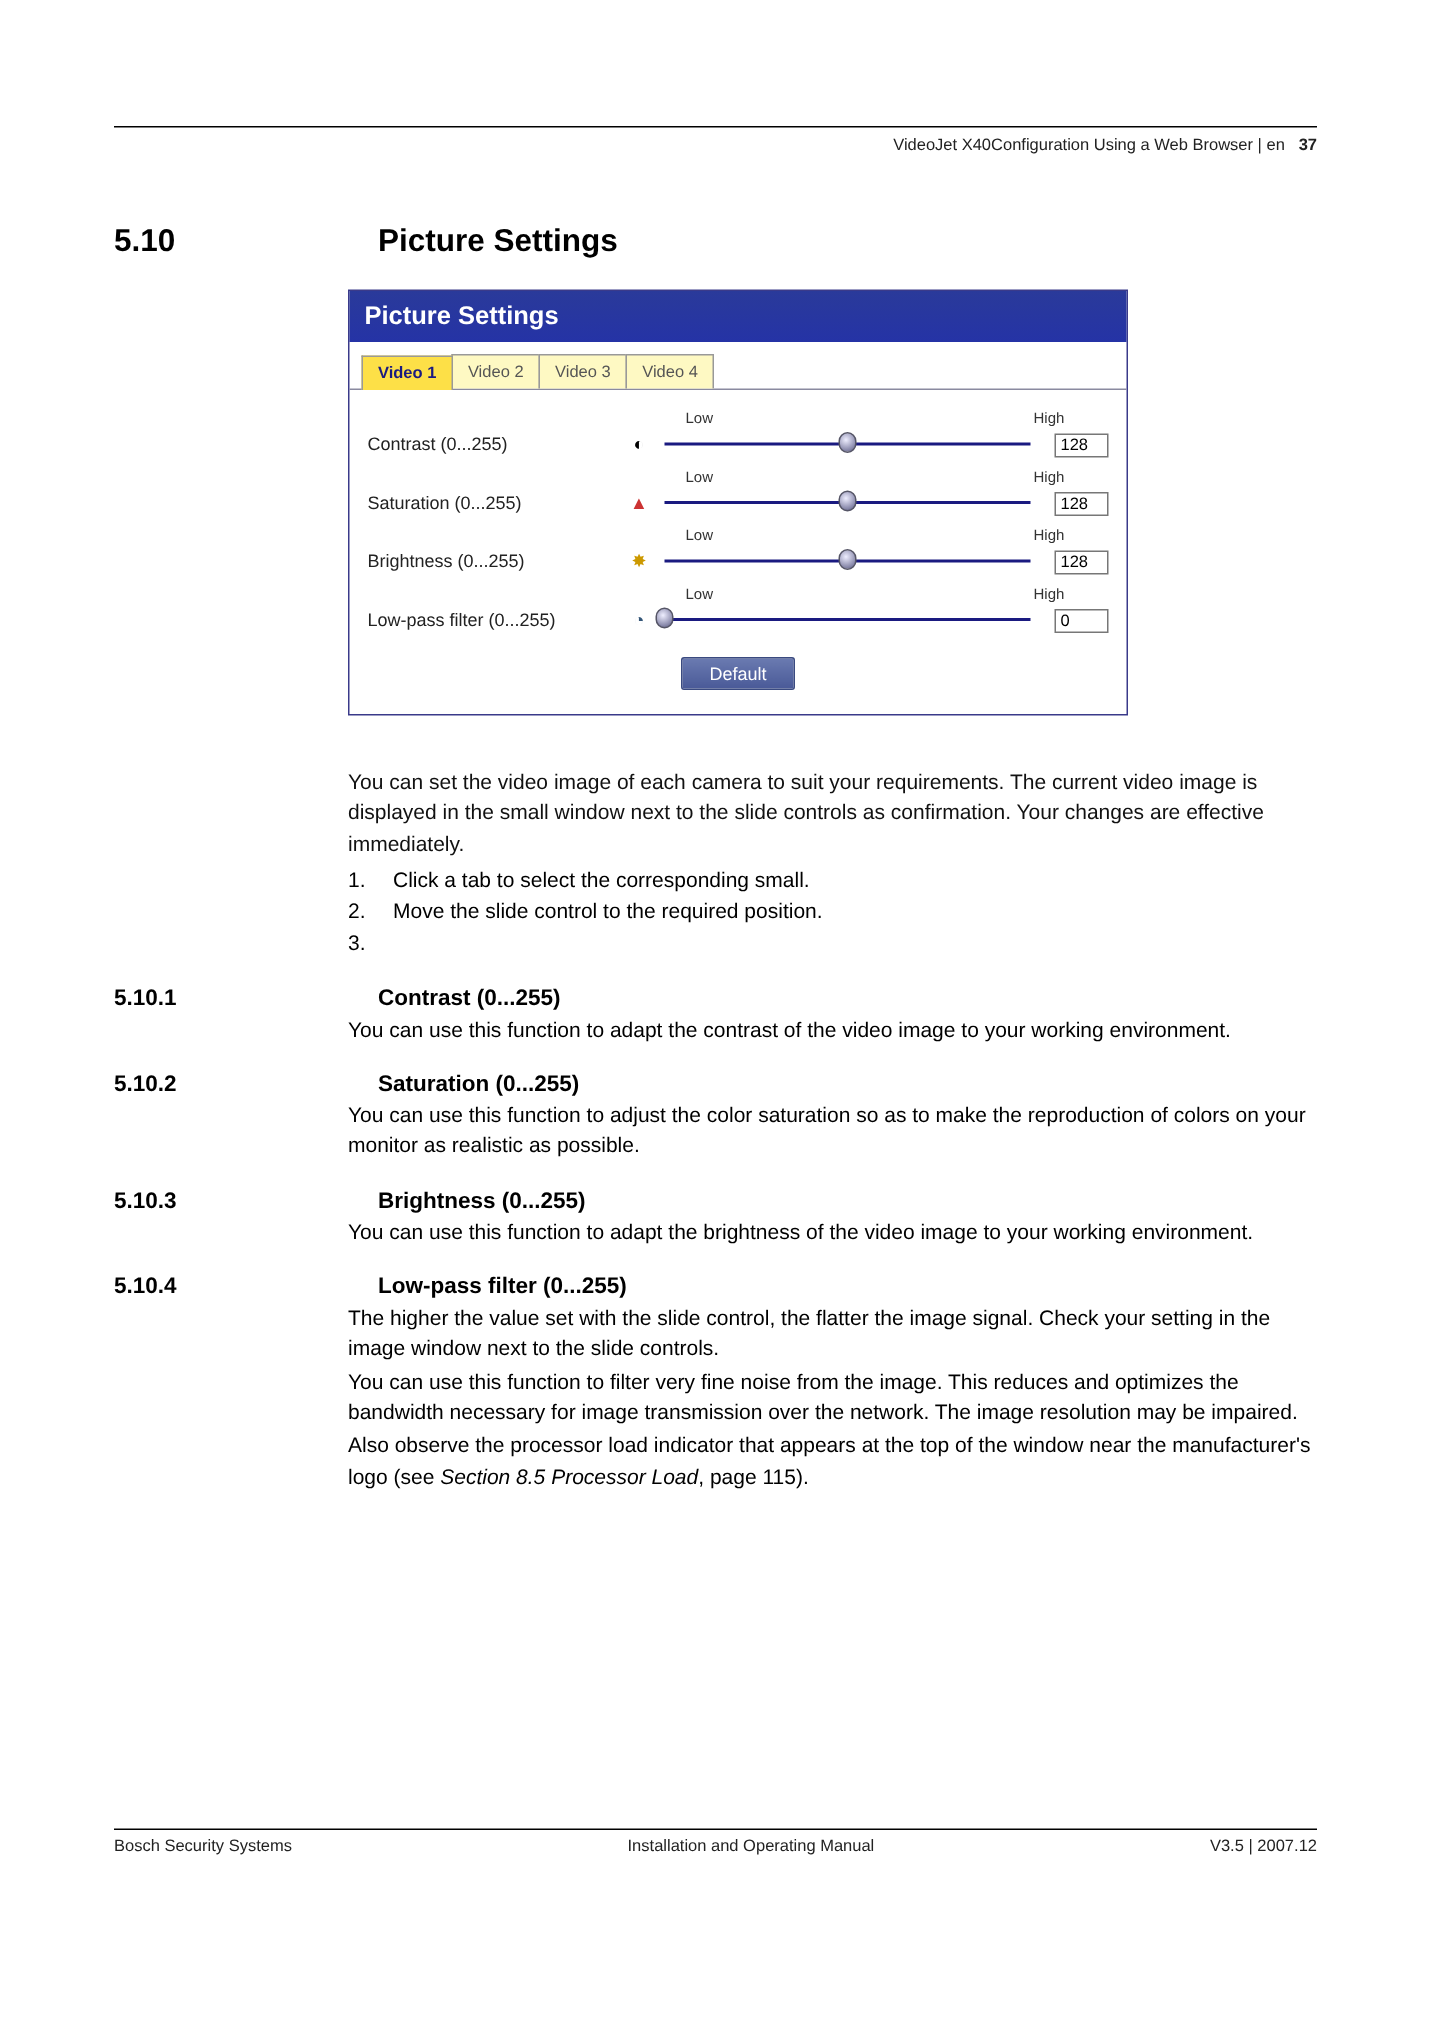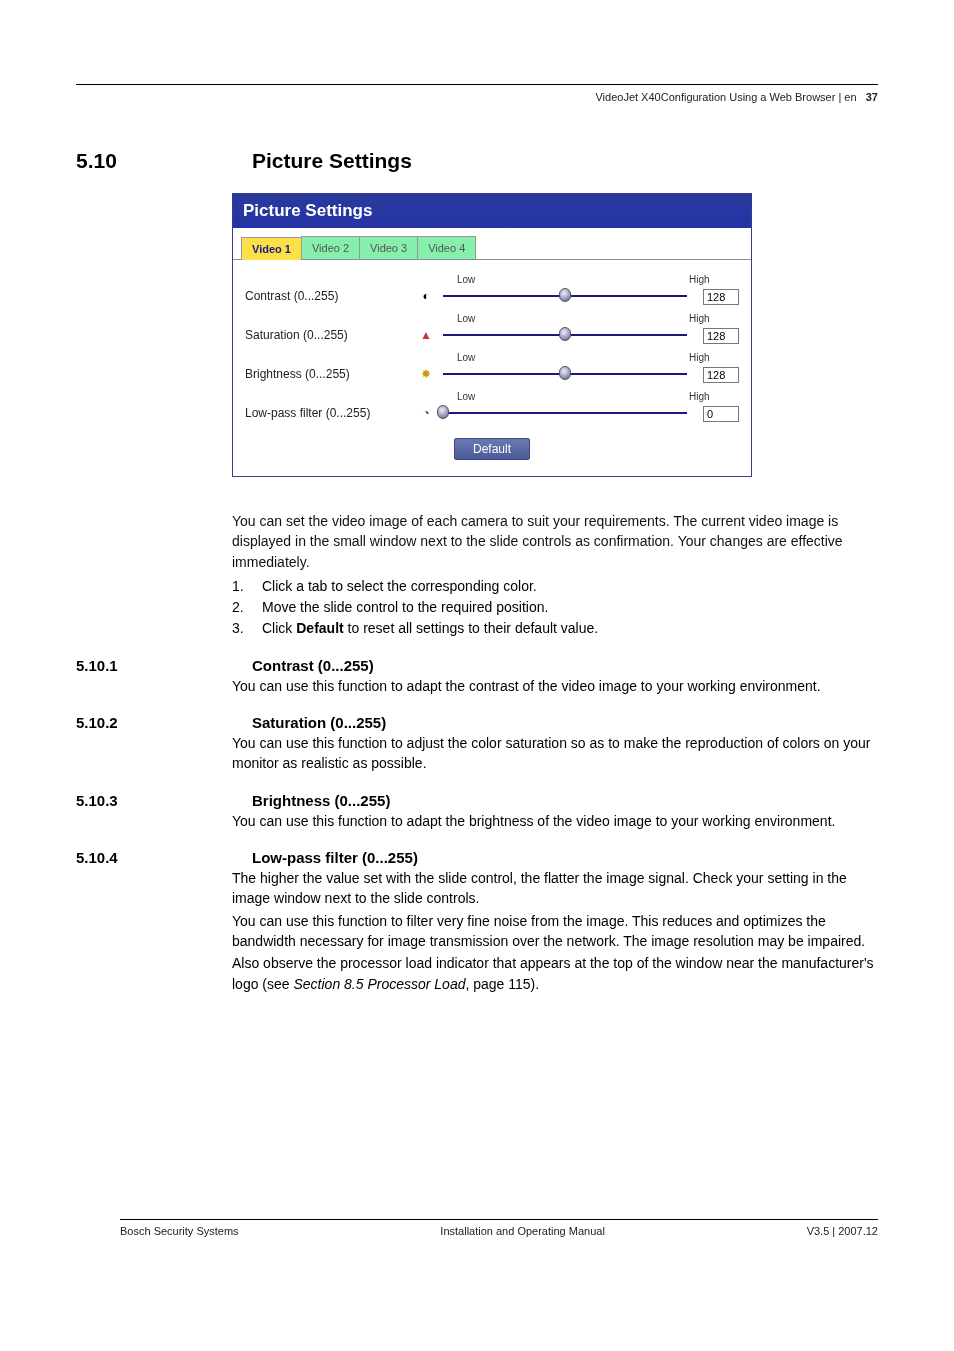--- a/index.html
+++ b/index.html
@@ -62,21 +62,21 @@
     display: flex;
     border-bottom: 1px solid #8a8aa0;
     padding: 8px 8px 0 8px;
     gap: 0;
   }
   .tab {
     font-size: 11px;
     padding: 5px 10px;
     border: 1px solid #999;
     border-bottom: none;
-    background: #86efac;
+    background: #fef9c3;
     color: #555;
     margin-right: -1px;
     cursor: pointer;
   }
   .tab.active {
     background: #fde047;
     color: #1a1a80;
     font-weight: bold;
     position: relative;
     top: 1px;
@@ -197,21 +197,20 @@
     line-height: 1.45;
     margin-top: 2px;
   }
   .sub-text .ital { font-style: italic; }
 
   .footer {
     position: absolute;
     left: 76px;
     right: 76px;
     bottom: 114px;
-    margin-left: 44px;
   }
   .footer-line {
     border-top: 1px solid #000;
     margin-bottom: 5px;
   }
   .footer-row {
     display: flex;
     justify-content: space-between;
     font-size: 11px;
     color: #222;
@@ -313,29 +312,28 @@
       <div class="default-row">
         <button class="default-btn">Default</button>
       </div>
     </div>
   </div>
 
   <p class="body-text">You can set the video image of each camera to suit your requirements. The current video image is displayed in the small window next to the slide controls as confirmation. Your changes are effective immediately.</p>
   <ol class="steps">
     <li>
         <span class="num">1.</span>
-        <span>Click a tab to select the corresponding color.</span>
+        <span>Click a tab to select the corresponding small.</span>
       </li>
     <li>
         <span class="num">2.</span>
         <span>Move the slide control to the required position.</span>
       </li>
     <li>
         <span class="num">3.</span>
-        <span><span>Click </span><b>Default</b><span> to reset all settings to their default value.</span></span>
       </li>
   </ol>
 
   <div id="subs-mount">
       <div class="sub-block">
         <div class="sub-row">
           <div class="sub-num">5.10.1</div>
           <div class="sub-title">Contrast (0...255)</div>
         </div>
         <p class="sub-text">You can use this function to adapt the contrast of the video image to your working environment.</p>

